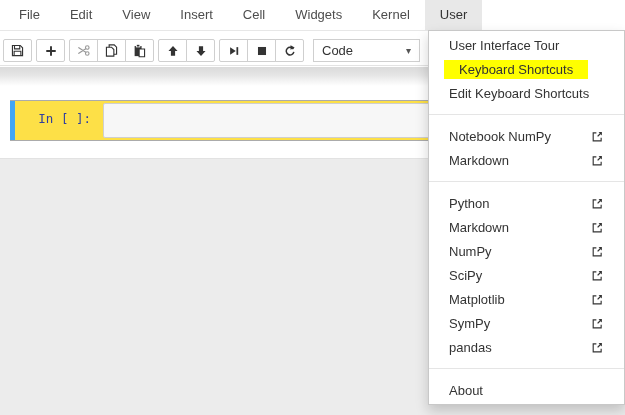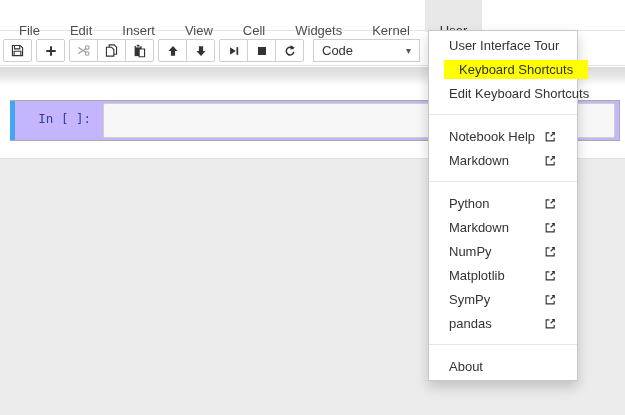--- a/index.html
+++ b/index.html
@@ -9,21 +9,21 @@
     font-family:"Liberation Sans", sans-serif; color:#333;
   }
 
   
   .menubar {
     position:absolute; top:0; left:0; width:625px; height:31px;
     background:#fff; border-bottom:1px solid #e7e7e7;
     display:flex; align-items:stretch; padding-left:4px; z-index:5;
   }
   .mitem {
-    padding:16px 15px; line-height:29px; font-size:13px; color:#4d4d4d;
+    padding:0 15px; line-height:29px; font-size:13px; color:#4d4d4d;
     cursor:pointer; white-space:nowrap;
   }
   .mitem.active { background:#e8e8e8; color:#333; }
 
   
   .toolbar {
     position:absolute; top:31px; left:0; width:625px; height:35px;
     background:#fff; border-bottom:1px solid #e3e3e3;
     display:flex; align-items:flex-start; padding:8px 0 0 3px; z-index:4;
   }
@@ -57,59 +57,59 @@
 
   
   .page-end {
     position:absolute; top:158px; left:0; width:625px; height:257px;
     background:#ececec; border-top:1px solid #e2e2e2; z-index:1;
   }
 
   
   .cell {
     position:absolute; top:100px; left:10px; width:610px; height:41px;
-    background:#c4b5fd; border:1px solid #ababab; border-left:none;
+    background:#fde047; border:1px solid #ababab; border-left:none;
     display:flex; z-index:2;
   }
   .cell-sel-bar { position:absolute; left:0; top:0; bottom:0; width:5px; background:#42a5f5; }
   .prompt {
     width:85px; padding:10px 4px 0 0; text-align:right;
     font-family:"DejaVu Sans Mono", monospace; font-size:12.5px; color:#303f9f;
     white-space:pre;
   }
   .input-area {
     flex:1; margin:2px 4px 2px 8px; background:#f7f7f7;
     border:1px solid #cfcfcf; border-radius:2px;
     font-family:"DejaVu Sans Mono", monospace; font-size:13px; padding:4px 6px;
   }
 
   
   .dropdown {
-    position:absolute; top:30px; left:428px; width:150px;
+    position:absolute; top:30px; left:428px; width:197px;
     background:#fff; border:1px solid #c8c8c8;
     box-shadow:0 6px 12px rgba(0,0,0,0.18);
     padding:2px 0; z-index:10;
   }
   .dd-item {
     height:24px; padding:0 20px; font-size:13px; color:#333;
     display:flex; align-items:center; justify-content:space-between;
     cursor:pointer; white-space:nowrap;
   }
   .dd-divider { height:1px; background:#e5e5e5; margin:9px 0; }
   .hl { background:#ffff00; padding:2px 15px; margin-left:-5px; }
   .ext-icon { width:13px; height:13px; color:#333; flex:none; }
 </style>
 </head>
 <body>
 
 <div class="menubar">
   <div class="mitem">File</div>
   <div class="mitem">Edit</div>
+  <div class="mitem">View</div>
   <div class="mitem">Insert</div>
-  <div class="mitem">View</div>
   <div class="mitem">Cell</div>
   <div class="mitem">Widgets</div>
   <div class="mitem">Kernel</div>
   <div class="mitem active">User</div>
 </div>
 
 <div class="toolbar">
 
   <div class="btn-group">
     <button class="tbtn" title="">
@@ -208,21 +208,21 @@
   <div class="dd-item">
     <span class="hl">Keyboard Shortcuts</span>
   </div>
   <div class="dd-item">
     <span>Edit Keyboard Shortcuts</span>
   </div>
 
   <div class="dd-divider"></div>
 
   <div class="dd-item">
-    <span>Notebook Help</span>
+    <span>Notebook NumPy</span>
     <svg class="ext-icon" viewBox="0 0 16 16">
       <path fill="currentColor" d="M9.3 2.6h4.1v4.1l-1.5-1.5-3.2 3.2-1.1-1.1 3.2-3.2z"></path>
       <path fill="currentColor" d="M11.8 9.4v3.2H3.4V4.2h3.2V2.8H2v11.2h11.2V9.4z"></path>
     </svg>
   </div>
   <div class="dd-item">
     <span>Markdown</span>
     <svg class="ext-icon" viewBox="0 0 16 16">
       <path fill="currentColor" d="M9.3 2.6h4.1v4.1l-1.5-1.5-3.2 3.2-1.1-1.1 3.2-3.2z"></path>
       <path fill="currentColor" d="M11.8 9.4v3.2H3.4V4.2h3.2V2.8H2v11.2h11.2V9.4z"></path>
@@ -246,20 +246,27 @@
     </svg>
   </div>
   <div class="dd-item">
     <span>NumPy</span>
     <svg class="ext-icon" viewBox="0 0 16 16">
       <path fill="currentColor" d="M9.3 2.6h4.1v4.1l-1.5-1.5-3.2 3.2-1.1-1.1 3.2-3.2z"></path>
       <path fill="currentColor" d="M11.8 9.4v3.2H3.4V4.2h3.2V2.8H2v11.2h11.2V9.4z"></path>
     </svg>
   </div>
   <div class="dd-item">
+    <span>SciPy</span>
+    <svg class="ext-icon" viewBox="0 0 16 16">
+      <path fill="currentColor" d="M9.3 2.6h4.1v4.1l-1.5-1.5-3.2 3.2-1.1-1.1 3.2-3.2z"></path>
+      <path fill="currentColor" d="M11.8 9.4v3.2H3.4V4.2h3.2V2.8H2v11.2h11.2V9.4z"></path>
+    </svg>
+  </div>
+  <div class="dd-item">
     <span>Matplotlib</span>
     <svg class="ext-icon" viewBox="0 0 16 16">
       <path fill="currentColor" d="M9.3 2.6h4.1v4.1l-1.5-1.5-3.2 3.2-1.1-1.1 3.2-3.2z"></path>
       <path fill="currentColor" d="M11.8 9.4v3.2H3.4V4.2h3.2V2.8H2v11.2h11.2V9.4z"></path>
     </svg>
   </div>
   <div class="dd-item">
     <span>SymPy</span>
     <svg class="ext-icon" viewBox="0 0 16 16">
       <path fill="currentColor" d="M9.3 2.6h4.1v4.1l-1.5-1.5-3.2 3.2-1.1-1.1 3.2-3.2z"></path>

